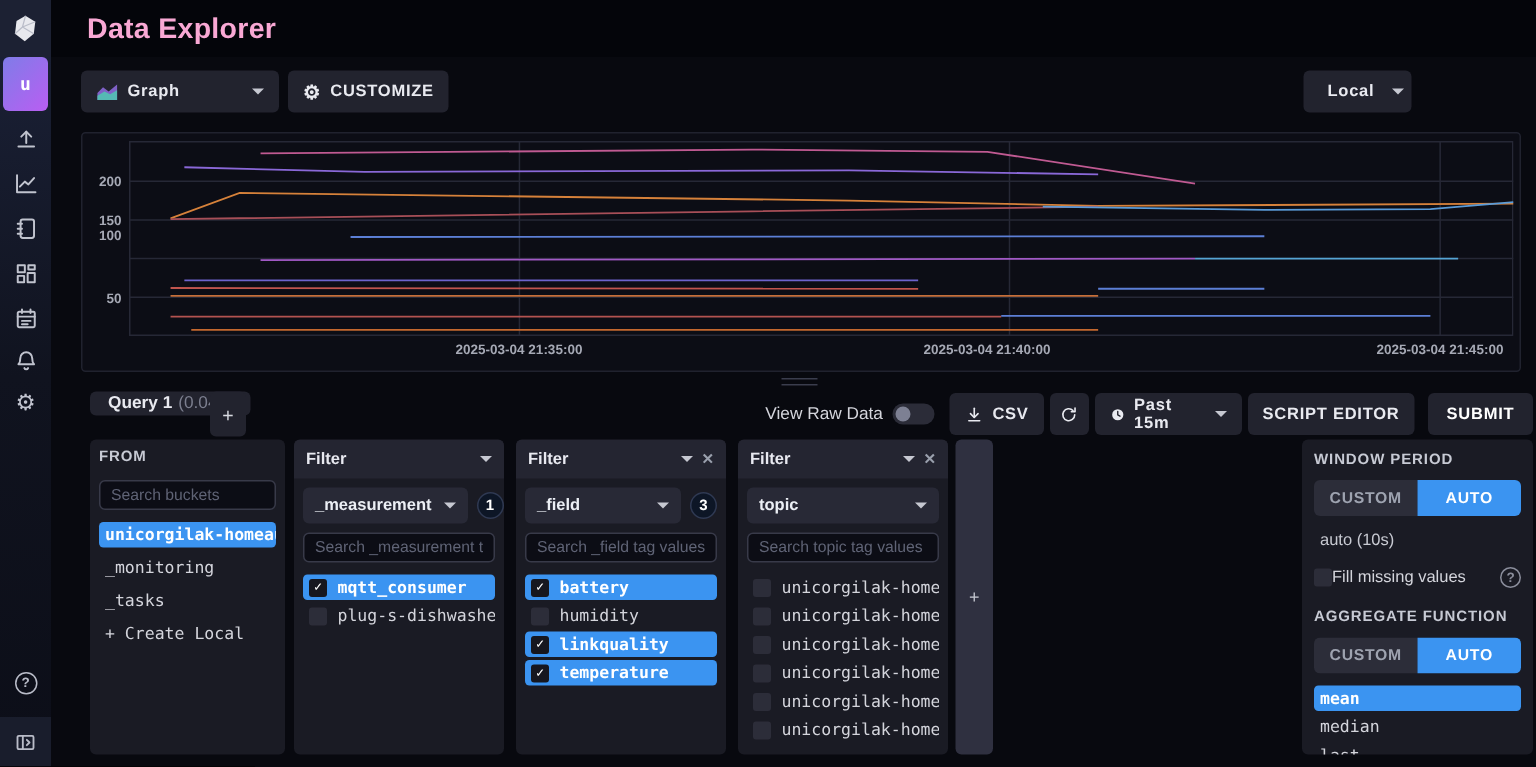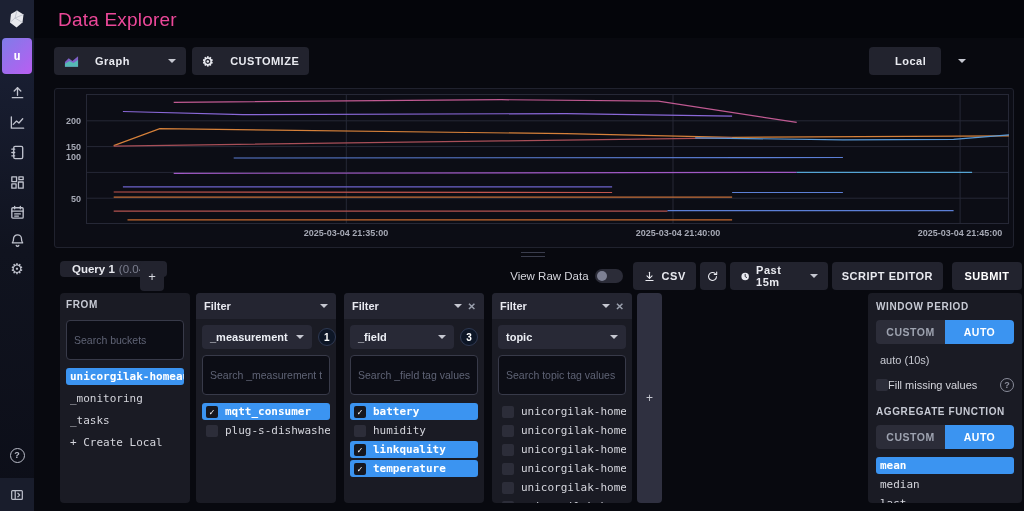--- a/index.html
+++ b/index.html
@@ -5,36 +5,36 @@
   * { margin:0; padding:0; box-sizing:border-box; }
   html,body { background:#000; }
   .app {
     position:relative; width:1024px; height:511px; overflow:hidden;
     background:#08090f; font-family:"Liberation Sans", sans-serif; color:#e9eaf0;
   }
   
   .topbar { position:absolute; left:0; top:0; width:1024px; height:38px; background:#04050a; }
   .logo-block { position:absolute; left:0; top:0; width:34px; height:38px; background:#1c2133;
     display:flex; align-items:center; justify-content:center; }
-  .page-title { position:absolute; left:58px; top:9px; font-size:19px; font-weight:normal; color:#ec4899; letter-spacing:.2px; }
+  .page-title { position:absolute; left:58px; top:9px; font-size:19px; font-weight:bold; color:#f9a8d4; letter-spacing:.2px; }
   
   .sidebar { position:absolute; left:0; top:38px; width:34px; height:473px;
     background:linear-gradient(180deg,#1a2035 0%, #10131f 45%, #0c0e18 100%); }
   .avatar { position:absolute; left:2px; top:0; width:30px; height:36px; border-radius:4px;
     background:linear-gradient(135deg,#7f7ce8,#b95ef2); display:flex; align-items:center; justify-content:center;
     color:#fff; font-size:12px; font-weight:bold; font-family:"DejaVu Sans Mono",monospace; }
   .nav-ic { position:absolute; left:0; width:34px; height:24px; display:flex; align-items:center; justify-content:center; color:#c0c3ce; }
   .nav-ic svg { stroke:#c0c3ce; fill:none; stroke-width:1.4; stroke-linecap:round; stroke-linejoin:round; }
   .glyph { font-size:15px; line-height:1; color:#c0c3ce; }
   .help-circ { width:15px; height:15px; border:1.4px solid #b9bcc8; border-radius:50%;
     display:flex; align-items:center; justify-content:center; font-size:9px; font-weight:bold; color:#b9bcc8; }
   .collapse-strip { position:absolute; left:0; top:440px; width:34px; height:33px; background:#191d2c;
     display:flex; align-items:center; justify-content:center; }
   
-  .btn { position:absolute; height:28px; display:flex; align-items:center; gap:16px; padding:0 10px;
+  .btn { position:absolute; height:28px; display:flex; align-items:center; gap:6px; padding:0 10px;
     background:#22232e; border-radius:4px; font-size:11px; font-weight:bold; letter-spacing:.5px; color:#e9eaf0; cursor:default; }
   .btn svg { stroke:#e9eaf0; fill:none; stroke-width:1.5; stroke-linecap:round; stroke-linejoin:round; }
   .caret { width:0; height:0; border-left:4px solid transparent; border-right:4px solid transparent; border-top:4px solid #c6c8d1; }
   .grad { background:linear-gradient(60deg,#4b8df0,#6d5ef5); color:#fff; }
   
   .chart-card { position:absolute; left:54px; top:88px; width:960px; height:160px;
     background:#0c0d15; border:1px solid #20222e; border-radius:3px; }
   .plot { position:absolute; left:31px; top:5px; }
   .ylab { position:absolute; width:24px; text-align:right; font-size:9px; color:#a6a9b5; font-weight:bold; }
   .xlab { position:absolute; top:139px; width:100px; text-align:center; font-size:9px; color:#a6a9b5; font-weight:bold; }
@@ -61,21 +61,21 @@
     font-size:11px; font-weight:bold; color:#e8e9f0; }
   .p-head .sp { flex:1; }
   .close-x { font-size:10px; color:#9aa0ad; }
   .p-body { padding:6px; }
   .dd-row { display:flex; align-items:center; gap:6px; }
   .dd { flex:1; height:24px; background:#282936; border-radius:4px; display:flex; align-items:center; gap:4px;
     padding:0 8px; font-size:11px; font-weight:bold; color:#eceff5; }
   .dd .sp { flex:1; }
   .badge { width:18px; height:18px; border-radius:50%; background:#0d1626; border:1px solid #2f3952;
     display:flex; align-items:center; justify-content:center; font-size:10px; font-weight:bold; color:#fff; flex:none; }
-  .search { margin-top:6px; height:40px; width:100%; background:#0c0d15; border:1px solid #383a49; border-radius:4px;
+  .search { margin-top:6px; height:20px; width:100%; background:#0c0d15; border:1px solid #383a49; border-radius:4px;
     padding:0 7px; font-size:10.5px; color:#c9ccd6; font-family:"Liberation Sans",sans-serif; }
   .search::placeholder { color:#5f6375; }
   .list { margin-top:8px; }
   .row { height:17px; margin-bottom:2px; display:flex; align-items:center; gap:7px; padding:0 4px;
     font-family:"DejaVu Sans Mono",monospace; font-size:11px; color:#d4d5dc; border-radius:3px; white-space:nowrap; overflow:hidden; }
   .row.sel { background:#3b94f1; color:#fff; font-weight:bold; }
   .cb { width:12px; height:12px; border-radius:2px; background:#2c2d39; flex:none;
     display:flex; align-items:center; justify-content:center; font-size:9px; color:#fff; }
   .cb.on { background:#16171f; }
   .from-title, .sec-title { font-size:10px; font-weight:bold; letter-spacing:.6px; color:#c7cad4; }
@@ -214,21 +214,21 @@
         <polyline fill="none" stroke="#55a4d4" stroke-width="1.2" points="710.7,78.4 886.1,78.4"></polyline>
         <polyline fill="none" stroke="#6c63cc" stroke-width="1.2" points="36.9,92.9 526.1,92.9"></polyline>
         <polyline fill="none" stroke="#c1554e" stroke-width="1.2" points="27.7,98.0 526.1,98.5"></polyline>
         <polyline fill="none" stroke="#5c7fd6" stroke-width="1.2" points="646.1,98.5 756.9,98.5"></polyline>
         <polyline fill="none" stroke="#c66f3a" stroke-width="1.2" points="27.7,103.2 646.1,103.2"></polyline>
         <polyline fill="none" stroke="#b35350" stroke-width="1.2" points="27.7,117.1 581.5,117.1"></polyline>
         <polyline fill="none" stroke="#5c7fd6" stroke-width="1.2" points="581.5,116.6 867.6,116.6"></polyline>
         <polyline fill="none" stroke="#c4682f" stroke-width="1.2" points="41.5,125.9 646.1,125.9"></polyline>
       </svg>
     <span class="xlab" style="left:241px;">2025-03-04 21:35:00</span>
-    <span class="xlab" style="left:573px;">2025-03-04 21:40:00</span>
+    <span class="xlab" style="left:553px;">2025-03-04 21:40:00</span>
     <span class="xlab" style="left:855px;">2025-03-04 21:45:00</span>
   </div>
 
   <div class="drag"></div>
 
   <div class="qtab">
     <span>Query 1</span>
     <span class="dur">(0.04s)</span>
   </div>
   <div class="qadd">+</div>

